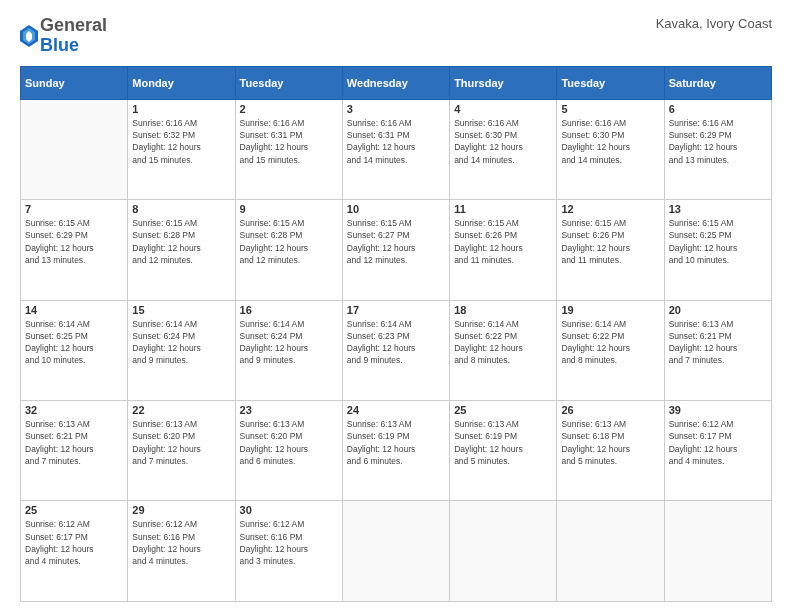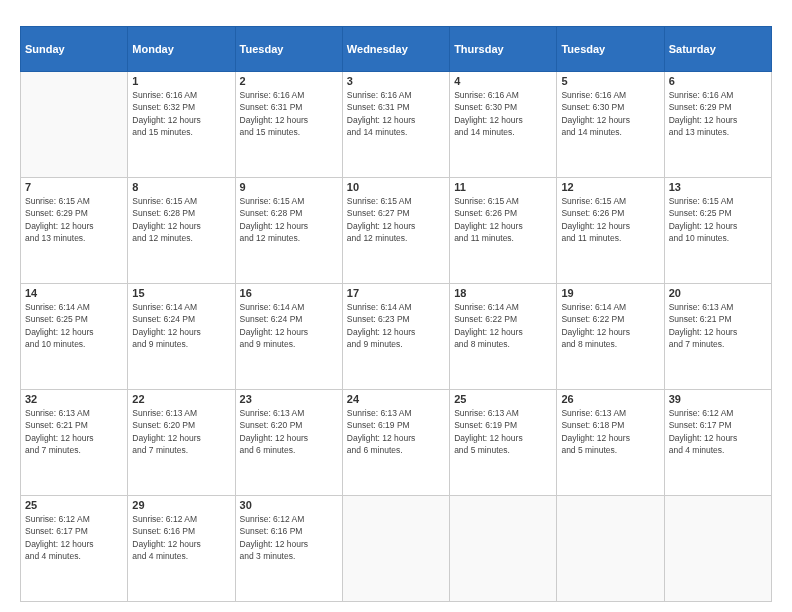--- a/index.html
+++ b/index.html
@@ -56,21 +56,21 @@
       border: 1px solid #ccc;
       border-collapse: collapse;
       width: 100%;
       table-layout: fixed;
     }
     .calendar th {
       background-color: #2c6fbd;
       color: white;
       font-size: 11px;
       font-weight: bold;
-      padding: 16px 4px;
+      padding: 10px 4px;
       text-align: left;
       border: 1px solid #2060aa;
     }
     .calendar td {
       border: 1px solid #ccc;
       vertical-align: top;
       padding: 3px 4px;
       font-size: 9px;
       color: #333;
       height: 82px;
@@ -90,21 +90,33 @@
     }
     .empty-cell {
       background: #f9f9f9;
     }
   </style>
 </head>
 <body>
 
 <div class="page">
   <div class="header">
+    <div class="logo">
+      <svg class="logo-icon" viewBox="0 0 18 22" xmlns="http://www.w3.org/2000/svg">
+        <polygon points="9,0 18,6 18,16 9,22 0,16 0,6" fill="#1a6bbf"></polygon>
+        <polygon points="9,3 15,7 15,15 9,19 3,15 3,7" fill="#4a9fe0"></polygon>
+        <polygon points="9,6 12,9 12,14 9,17 6,14 6,9" fill="#fff"></polygon>
+      </svg>
+      <div class="logo-text">
+        <span class="logo-general">General</span><br>
+        <span class="logo-blue">Blue</span>
+      </div>
+    </div>
     <div class="title-block">
+      <div class="location">Kavaka, Ivory Coast</div>
     </div>
   </div>
 
   <table class="calendar">
     <thead>
       <tr>
       <th>Sunday</th>
           <th>Monday</th>
           <th>Tuesday</th>
           <th>Wednesday</th>

